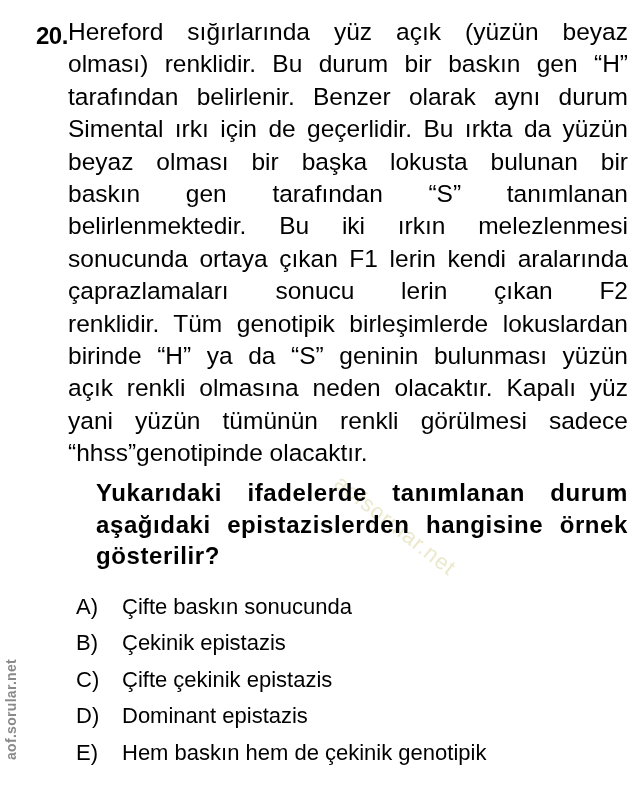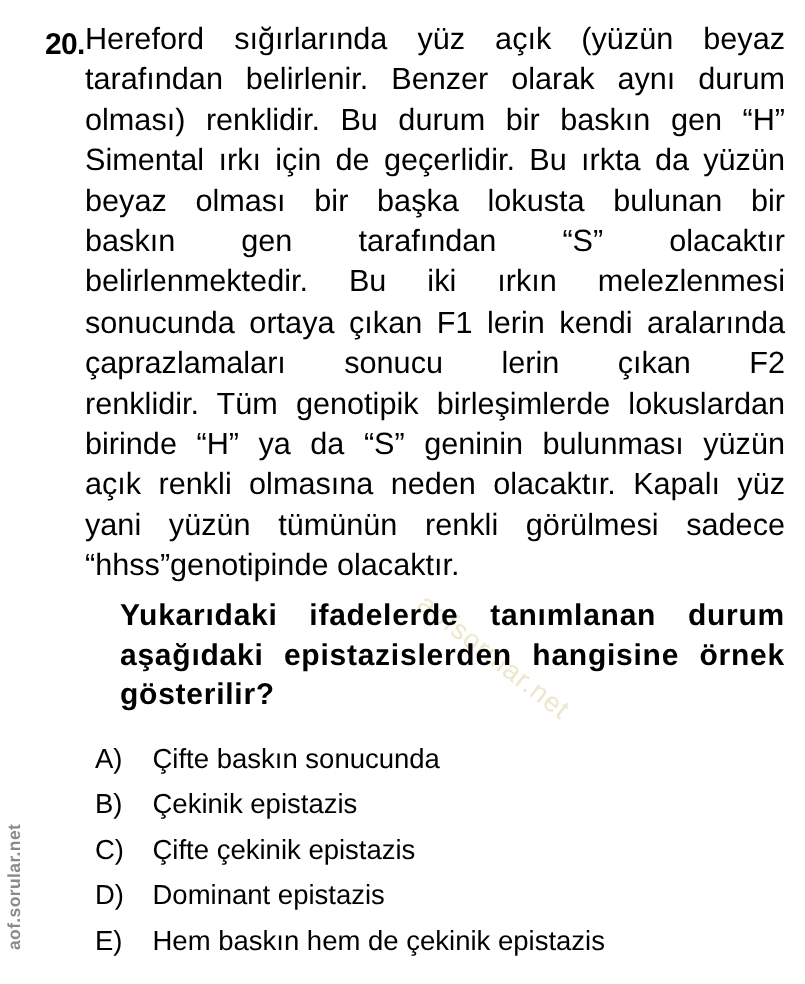--- a/index.html
+++ b/index.html
@@ -17,25 +17,25 @@
     .side-wm { position: absolute; left: 3px; top: 760px; transform-origin: 0 0; transform: rotate(-90deg); font-size: 14px; font-weight: bold; color: #8a8a8a; white-space: nowrap; letter-spacing: 0.3px; }
     .diag-wm { position: absolute; left: 345px; top: 470px; transform-origin: 0 0; transform: rotate(38deg); font-size: 22px; color: #ece8cc; white-space: nowrap; letter-spacing: 1px; }
   </style>
 </head>
 <body>
 
 <div class="qnum">20.</div>
 
 <div class="stem">
   <span class="ln">Hereford sığırlarında yüz açık (yüzün beyaz</span>
+  <span class="ln">olması) renklidir. Bu durum bir baskın gen “H”</span>
   <span class="ln">tarafından belirlenir. Benzer olarak aynı durum</span>
-  <span class="ln">olması) renklidir. Bu durum bir baskın gen “H”</span>
   <span class="ln">Simental ırkı için de geçerlidir. Bu ırkta da yüzün</span>
   <span class="ln">beyaz olması bir başka lokusta bulunan bir</span>
-  <span class="ln">baskın gen tarafından “S” olacaktır</span>
+  <span class="ln">baskın gen tarafından “S” tanımlanan</span>
   <span class="ln">belirlenmektedir. Bu iki ırkın melezlenmesi</span>
   <span class="ln">sonucunda ortaya çıkan F1 lerin kendi aralarında</span>
   <span class="ln">çaprazlamaları sonucu lerin çıkan F2</span>
   <span class="ln">renklidir. Tüm genotipik birleşimlerde lokuslardan</span>
   <span class="ln">birinde “H” ya da “S” geninin bulunması yüzün</span>
   <span class="ln">açık renkli olmasına neden olacaktır. Kapalı yüz</span>
   <span class="ln">yani yüzün tümünün renkli görülmesi sadece</span>
   <span class="ln last">“hhss”genotipinde olacaktır.</span>
 </div>
 
@@ -59,17 +59,17 @@
   <div class="opt">
     <span class="letter">C)</span>
     <span>Çifte çekinik epistazis</span>
   </div>
   <div class="opt">
     <span class="letter">D)</span>
     <span>Dominant epistazis</span>
   </div>
   <div class="opt">
     <span class="letter">E)</span>
-    <span>Hem baskın hem de çekinik epistazis</span>
+    <span>Hem baskın hem de çekinik genotipik</span>
   </div>
 </div>
 
 <div class="side-wm">aof.sorular.net</div>
 
 </body></html>

